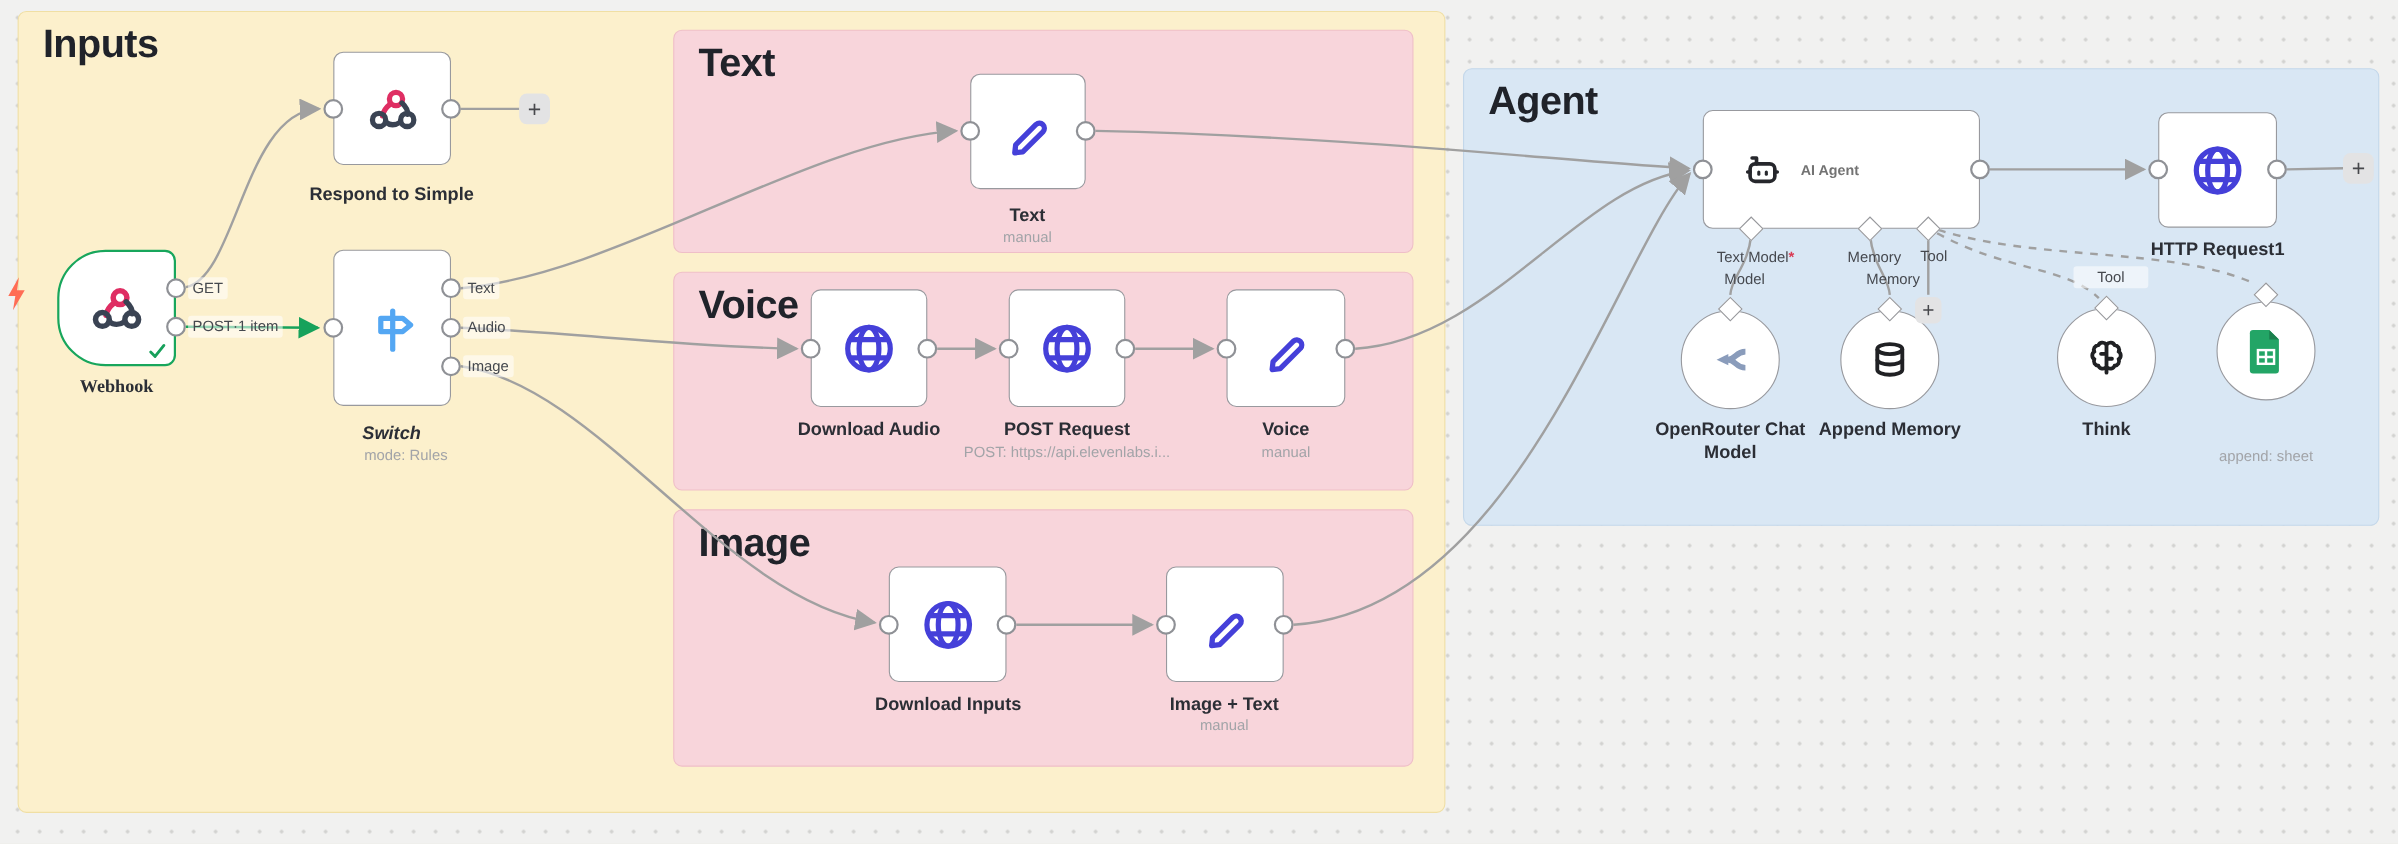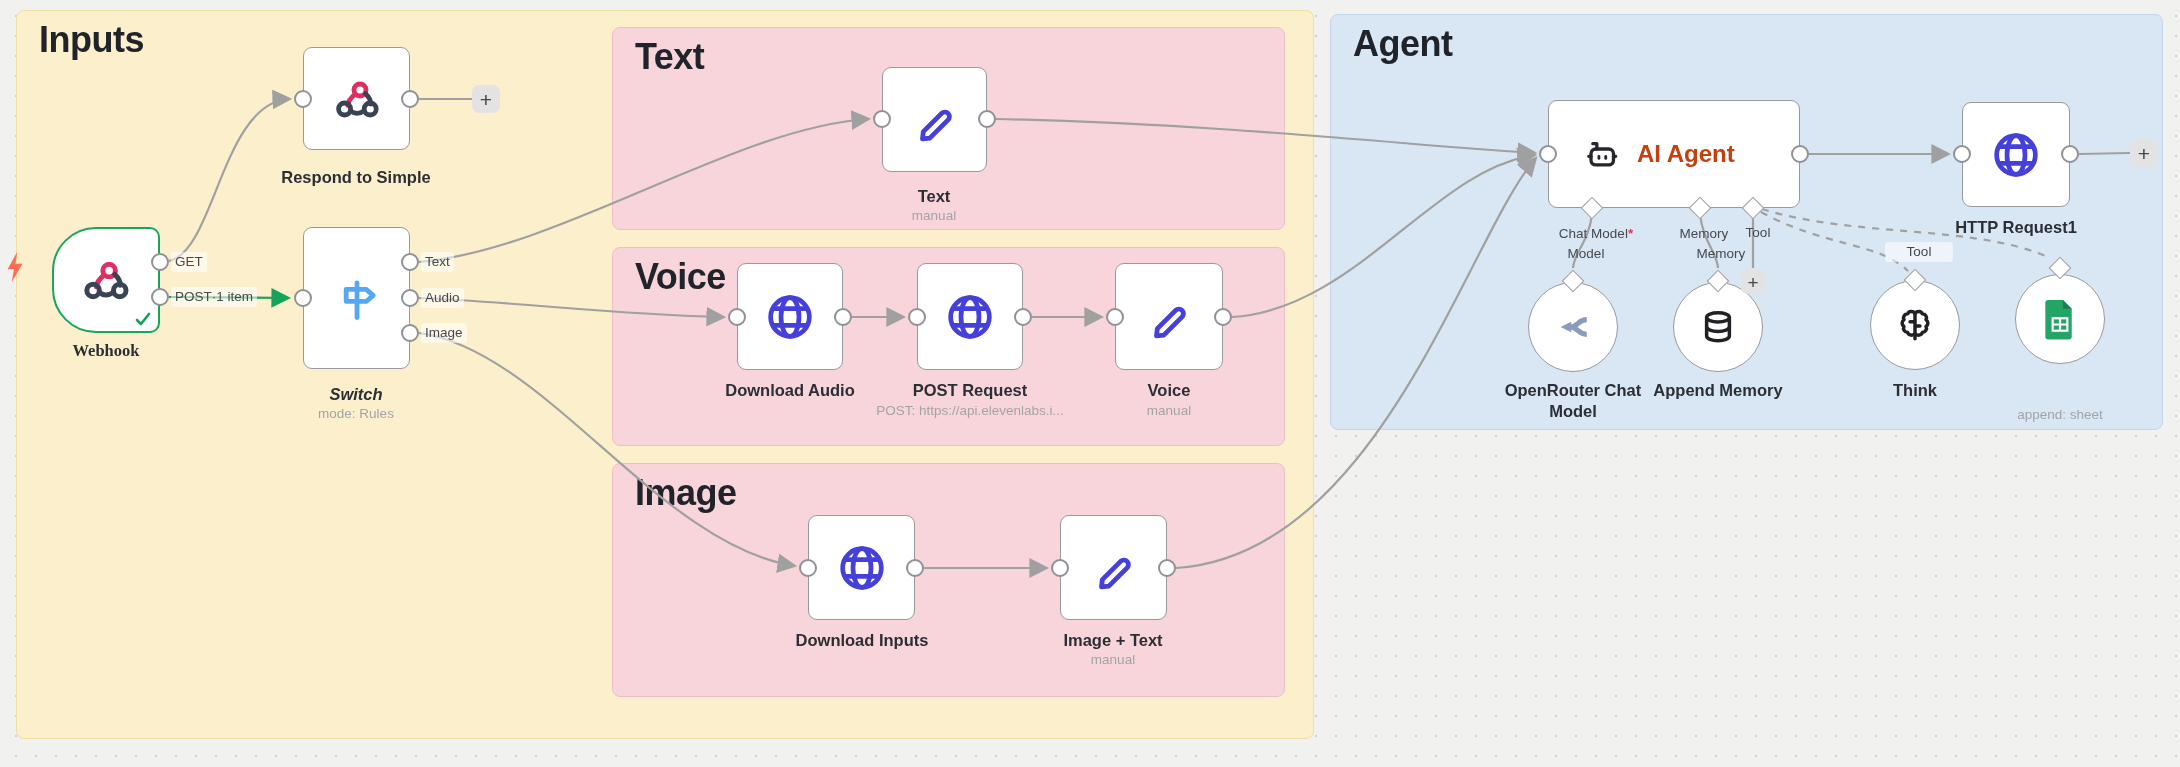--- a/index.html
+++ b/index.html
@@ -6,21 +6,21 @@
   .canvas{
     position:relative;width:2180px;height:767px;overflow:hidden;
     background-color:#f1f1f0;
     background-image:radial-gradient(circle,#d2d2d0 1.4px,transparent 1.6px);
     background-size:20px 20px;background-position:6px 6px;
     font-family:"Liberation Sans",sans-serif;
   }
   .group{position:absolute;border-radius:8px;border:1px solid;}
   .group.yellow{background:#fcf0cc;border-color:#f0dfa4;}
   .group.pink{background:#f8d5db;border-color:#efbfc8;}
-  .group.blue{background:#d9e7f4;border-color:#c3d7ea;}
+  .group.blue{background:#d9e7f4;border-color:#c3d7ea;margin-top:48px;}
   .group-title{position:absolute;top:8px;left:22px;font-size:36px;font-weight:700;color:#20232a;letter-spacing:-.5px;}
   .node{position:absolute;background:#fff;border:1.8px solid #98999e;border-radius:9px;
         display:flex;align-items:center;justify-content:center;box-sizing:border-box;}
   .node.trigger{border-radius:44px 10px 10px 44px;border:2.2px solid #18a65c;}
   .port{position:absolute;width:18px;height:18px;border-radius:50%;background:#fff;border:2px solid #8f9196;box-sizing:border-box;z-index:6;}
   .diamond{position:absolute;width:16px;height:16px;background:#fff;border:1.7px solid #97989c;transform:rotate(45deg);box-sizing:border-box;z-index:6;}
   .circle-node{position:absolute;width:90px;height:90px;border-radius:50%;background:#fff;border:1.8px solid #98999e;
         display:flex;align-items:center;justify-content:center;box-sizing:border-box;z-index:5;}
   .node-label{position:absolute;width:200px;text-align:center;font-size:16.5px;font-weight:600;color:#2b2e35;z-index:7;line-height:1.25;}
   .node-sub{position:absolute;width:260px;text-align:center;font-size:13.5px;font-weight:400;color:#a2a4a8;z-index:7;}
@@ -133,21 +133,21 @@
     </svg>
   </div>
   <div class="port" style="left:294px;top:289px;"></div>
   <div class="port" style="left:401px;top:253px;"></div>
   <div class="port" style="left:401px;top:289px;"></div>
   <div class="port" style="left:401px;top:324px;"></div>
   <div class="chip" style="left:421px;top:252px;">Text</div>
   <div class="chip" style="left:421px;top:288px;">Audio</div>
   <div class="chip" style="left:421px;top:323px;">Image</div>
   <div class="node-label" style="left:256px;top:384px;font-style:italic;">Switch</div>
-  <div class="node-sub" style="left:226px;top:406px;">mode: Rules</div>
+  <div class="node-sub" style="left:239px;top:406px;">mode: Rules</div>
 
   <div class="node" style="left:882px;top:67px;width:105px;height:105px;">
     <svg width="50" height="50" viewBox="0 0 24 24" fill="none" stroke="#4540d9" stroke-width="2.3" stroke-linejoin="round" stroke-linecap="round">
       <path d="M6.4,17.6 l8.9,-8.9 a2.2,2.2 0 0 1 3.1,3.1 l-8.9,8.9 l-3.5,0.4 z"></path>
     </svg>
   </div>
   <div class="port" style="left:873px;top:110px;"></div>
   <div class="port" style="left:978px;top:110px;"></div>
   <div class="node-label" style="left:834px;top:186px;">Text</div>
   <div class="node-sub" style="left:804px;top:208px;">manual</div>
@@ -207,28 +207,28 @@
   <div class="node-sub" style="left:983px;top:652px;">manual</div>
 
   <div class="node" style="left:1548px;top:100px;width:252px;height:108px;justify-content:flex-start;padding-left:32px;gap:16px;">
     <svg width="40" height="40" viewBox="0 0 24 24" fill="none" stroke="#26272c" stroke-width="2" stroke-linecap="round" stroke-linejoin="round">
       <rect x="6" y="9" width="13.5" height="9.5" rx="2.8"></rect>
       <path d="M9.5,9 V5.8 H7.1"></path>
       <path d="M6,13.4 H4.7 M19.5,13.4 H20.8"></path>
       <rect x="9.9" y="12.6" width="1.7" height="2.9" rx="0.85" fill="#26272c" stroke="none"></rect>
       <rect x="14" y="12.6" width="1.7" height="2.9" rx="0.85" fill="#26272c" stroke="none"></rect>
     </svg>
-    <span style="font-size:24px;font-weight:600;color:#c2410c;text-align:right;">AI Agent</span>
+    <span style="font-size:13px;font-weight:600;color:#737373;text-align:right;">AI Agent</span>
   </div>
   <div class="port" style="left:1539px;top:145px;"></div>
   <div class="port" style="left:1791px;top:145px;"></div>
   <div class="diamond" style="left:1584px;top:200px;"></div>
   <div class="diamond" style="left:1692px;top:200px;"></div>
   <div class="diamond" style="left:1745px;top:200px;"></div>
-  <div class="chip" style="left:1522px;top:224px;width:140px;text-align:center;background:none;"><span>Chat Model</span><span class="req">*</span></div>
+  <div class="chip" style="left:1522px;top:224px;width:140px;text-align:center;background:none;"><span>Text Model</span><span class="req">*</span></div>
   <div class="chip" style="left:1532px;top:244px;width:100px;text-align:center;background:none;">Model</div>
   <div class="chip" style="left:1650px;top:224px;width:100px;text-align:center;background:none;">Memory</div>
   <div class="chip" style="left:1667px;top:244px;width:100px;text-align:center;background:none;">Memory</div>
   <div class="chip" style="left:1724px;top:223px;width:60px;text-align:center;background:none;">Tool</div>
   <div class="chip" style="left:1885px;top:242px;width:60px;text-align:center;">Tool</div>
   <div class="plus small" style="left:1741px;top:270px;">+</div>
 
   <div class="node" style="left:1962px;top:102px;width:108px;height:105px;">
     <svg width="54" height="54" viewBox="0 0 24 24" fill="none" stroke="#4540d9" stroke-width="2.1">
       <circle cx="12" cy="12" r="8.6"></circle>

